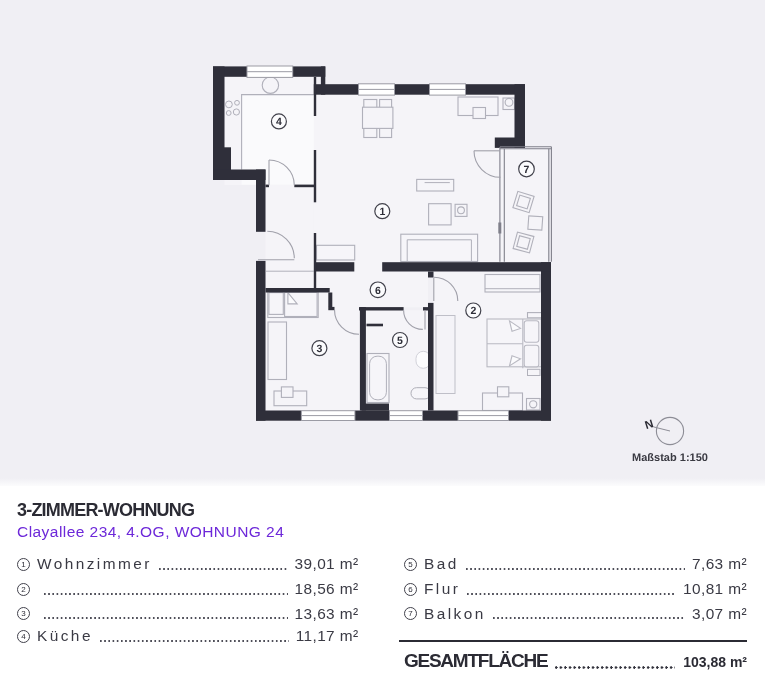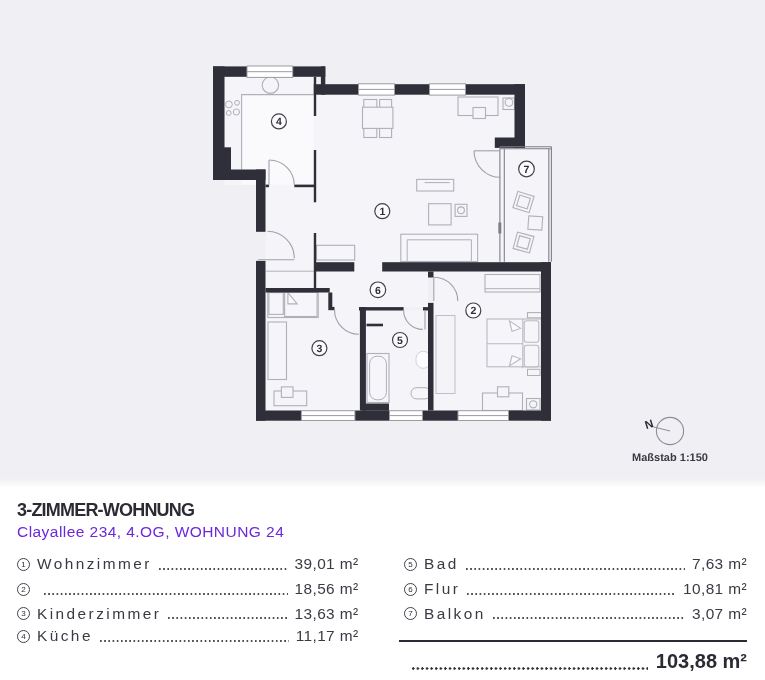--- a/index.html
+++ b/index.html
@@ -11,21 +11,21 @@
   .subtitle{position:absolute;left:17px;top:522.5px;font-size:15.5px;letter-spacing:0.45px;color:#6d28d9;}
   .row{position:absolute;display:flex;align-items:baseline;font-size:15.4px;color:#3a3a44;}
   .row .circ{align-self:center;width:11px;height:11px;border:1.2px solid #42424c;border-radius:50%;font-size:8px;line-height:11px;text-align:center;flex:0 0 auto;margin-right:7px;color:#2e2e38;}
   .row .nm{letter-spacing:2.45px;white-space:nowrap;}
   .row .lead{flex:1;height:2px;align-self:flex-end;margin:0 7px 3.2px 7px;background-image:radial-gradient(circle at 1px 1px,#4e4e58 0.85px,rgba(0,0,0,0) 0.95px);background-size:4.2px 2px;background-repeat:repeat-x;}
   .row .val{letter-spacing:0.4px;white-space:nowrap;text-align:right;}
   .rule{position:absolute;left:399px;top:640.2px;width:348px;height:2.3px;background:#2b2b34;}
   .grow{position:absolute;left:404px;width:343px;display:flex;align-items:baseline;top:650px;font-weight:bold;color:#2b2b34;}
   .grow .gt{font-size:19px;letter-spacing:-1.25px;}
   .grow .lead{flex:1;height:2.6px;align-self:flex-end;margin:0 8px 3.2px 8px;background-image:radial-gradient(circle at 1.3px 1.3px,#33333d 1.15px,rgba(0,0,0,0) 1.25px);background-size:4.6px 2.6px;background-repeat:repeat-x;}
-  .grow .gv{font-size:20px;letter-spacing:0px;}
+  .grow .gv{font-size:14px;letter-spacing:0px;}
 </style>
 </head>
 <body>
 
 <div class="plan">
 <svg width="765" height="486" viewBox="0 0 765 486" fill="none" text-rendering="geometricPrecision">
 <g stroke-linecap="butt">
 
 <rect x="224.5" y="76.8" width="89.3" height="108.2" fill="#f5f4f8"></rect>
 
@@ -356,21 +356,20 @@
   </div>
 
 <div class="row" style="left:17px;top:580px;width:341.5px;">
     <span class="circ">2</span>
     <span class="lead"></span>
     <span class="val">18,56 m²</span>
   </div>
 
 <div class="row" style="left:17px;top:604.5px;width:341.5px;">
     <span class="circ">3</span>
-    <span class="nm">Kinderzimmer</span>
     <span class="lead"></span>
     <span class="val">13,63 m²</span>
   </div>
 
 <div class="row" style="left:17px;top:627px;width:341.5px;">
     <span class="circ">4</span>
     <span class="nm">Küche</span>
     <span class="lead"></span>
     <span class="val">11,17 m²</span>
   </div>
@@ -392,15 +391,16 @@
 <div class="row" style="left:404px;top:604.5px;width:343px;">
     <span class="circ">7</span>
     <span class="nm">Balkon</span>
     <span class="lead"></span>
     <span class="val">3,07 m²</span>
   </div>
 
 <div class="rule"></div>
 
 <div class="grow">
+    <span class="gt">GESAMTFLÄCHE</span>
     <span class="lead"></span>
     <span class="gv">103,88 m²</span>
   </div>
 
 </body></html>

